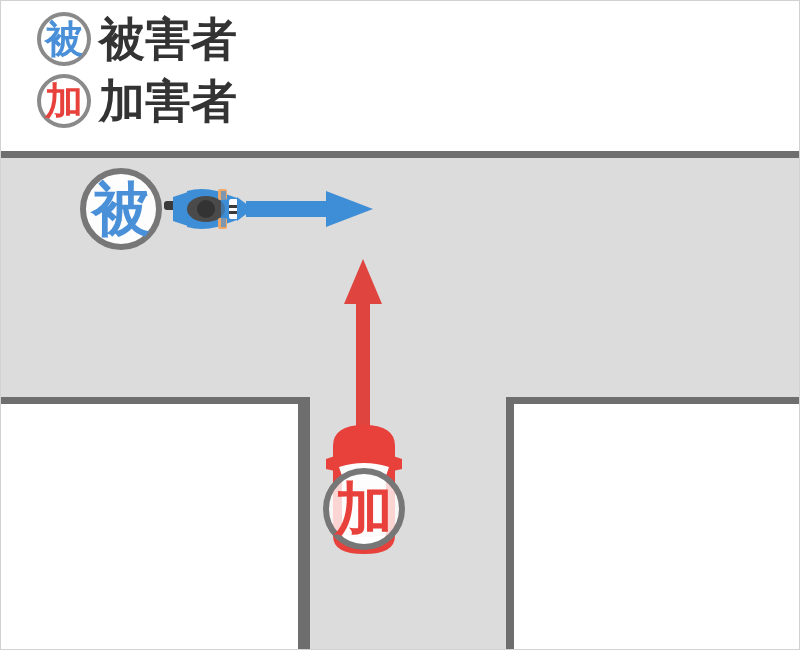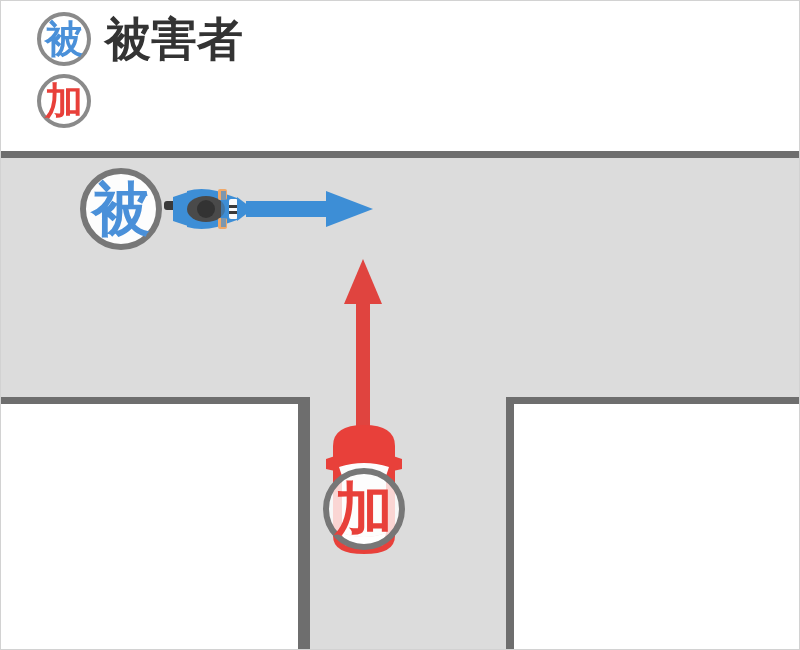--- a/index.html
+++ b/index.html
@@ -52,21 +52,21 @@
     width: 54px;
     height: 54px;
     border: 4px solid #8a8a8a;
     background: #ffffff;
     font-size: 38px;
   }
   .legend-badge.victim  { color: #4a90d9; }
   .legend-badge.offender { color: #e8403a; }
 
   .legend-label {
-    margin-left: 14px;
+    margin-left: 8px;
     font-size: 46px;
     font-weight: bold;
     color: #333333;
     letter-spacing: 0px;
     line-height: 1;
     white-space: nowrap;
   }
 
   
   .road-h {
@@ -156,20 +156,21 @@
 
   <div class="legend">
 
     <div class="legend-row legend-row-0">
       <div class="badge legend-badge victim">被</div>
       <div class="legend-label">被害者</div>
     </div>
 
     <div class="legend-row legend-row-1">
       <div class="badge legend-badge offender">加</div>
+      <div class="legend-label">加害者</div>
     </div>
 
   </div>
 
   <div class="road-h"></div>
   <div class="road-v"></div>
   <div class="block block-left"></div>
   <div class="block block-right"></div>
 
   <div class="veh-layer">

